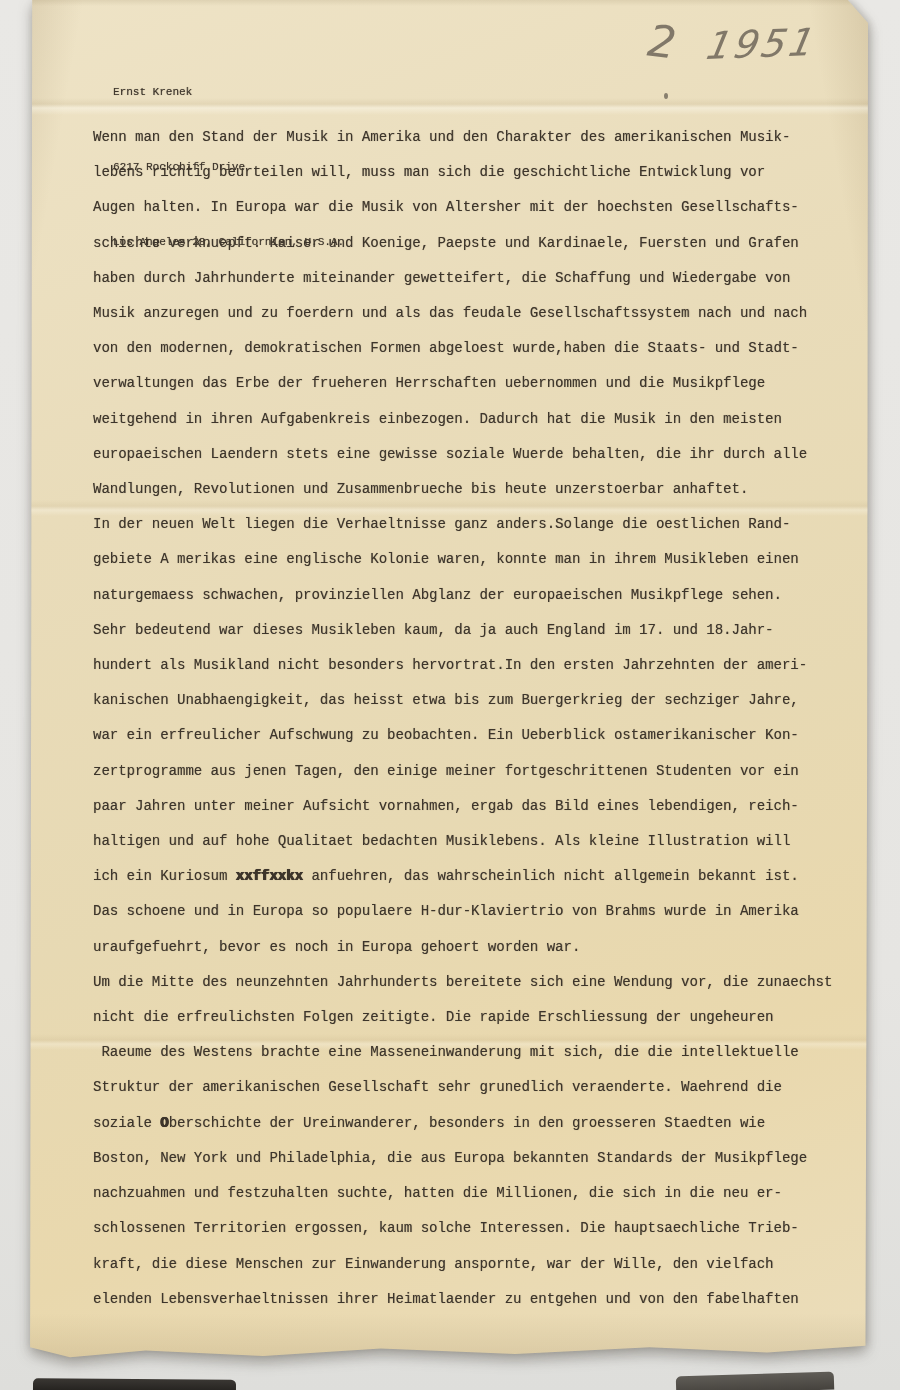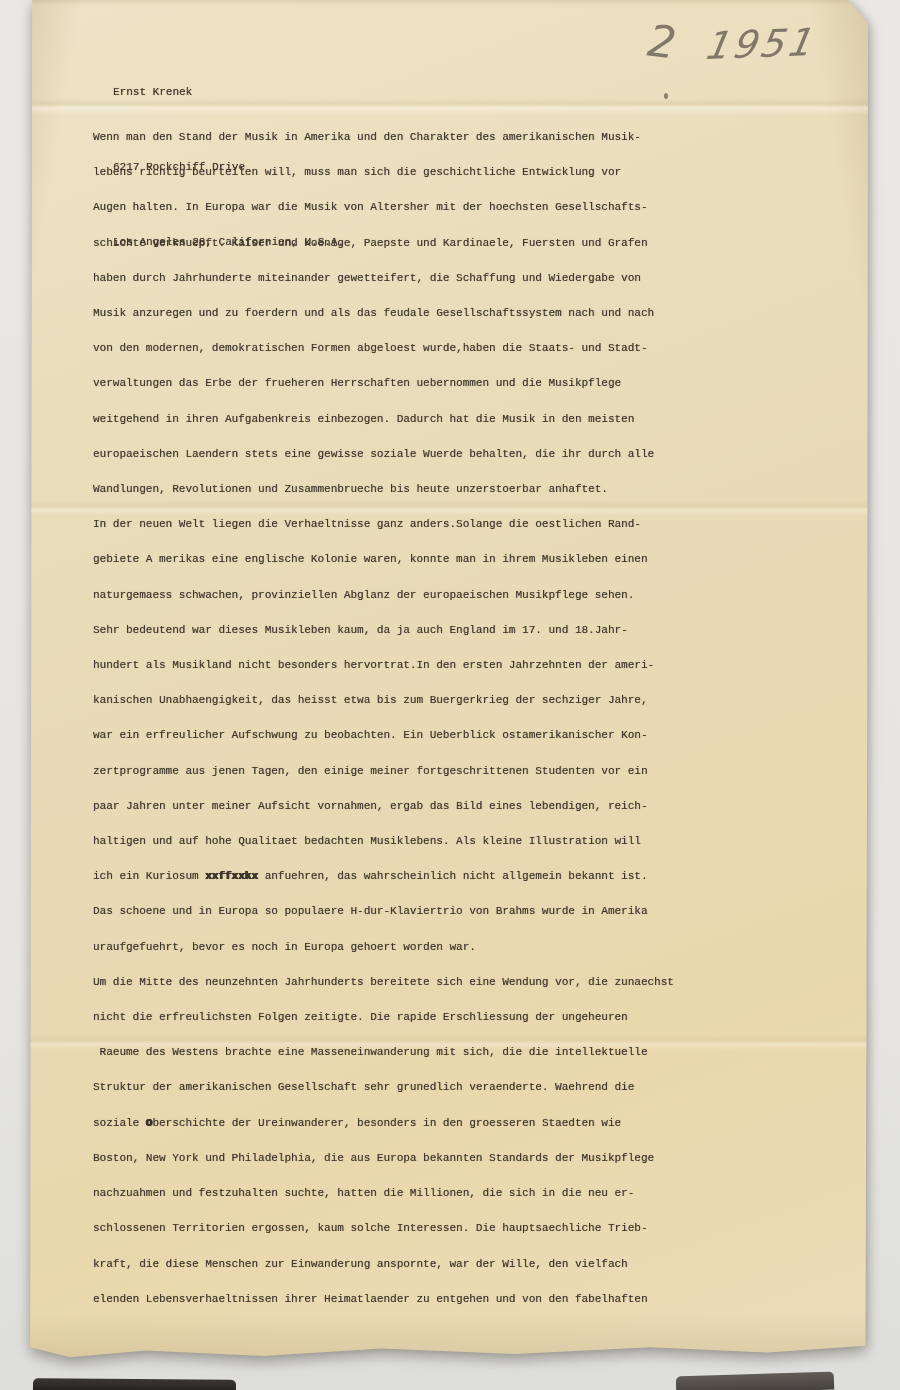--- a/index.html
+++ b/index.html
@@ -36,21 +36,21 @@
     position:absolute;left:85px;top:30px;
     color:var(--ink);font-size:11px;line-height:25px;white-space:pre;
     text-shadow:0.3px 0.3px 0.7px rgba(56,48,38,0.55);
   }
   .hand{font-family:"DejaVu Sans",sans-serif;font-style:italic;color:var(--pencil);}
   .hand-page{position:absolute;left:620px;top:16px;font-size:44px;transform:rotate(7deg);opacity:0.85;}
   .hand-dot{position:absolute;left:636px;top:93px;width:4px;height:6px;border-radius:50%;background:var(--pencil);opacity:0.8;}
   .hand-year{position:absolute;left:680px;top:22px;font-size:38px;letter-spacing:3px;transform:skewX(-14deg) rotate(-2deg);opacity:0.85;}
   .typed-body{
     position:absolute;left:65px;top:120px;width:790px;
-    color:var(--ink);font-size:11px;line-height:35.2px;white-space:pre;
+    color:var(--ink);font-size:14px;line-height:35.2px;white-space:pre;
     text-shadow:0.3px 0.3px 0.7px rgba(56,48,38,0.5);
   }
   .overstrike{
     font-weight:bold;
     text-shadow:0.7px 0 currentColor, -0.5px 0 currentColor, 0.3px 0.3px 0.7px rgba(56,48,38,0.6);
   }
   .artifact-left{
     position:absolute;left:33px;top:1379px;width:203px;height:13px;
     background:linear-gradient(180deg,#3a3733,#23211e);border-radius:5px 5px 0 0;transform:rotate(0.4deg);
   }

